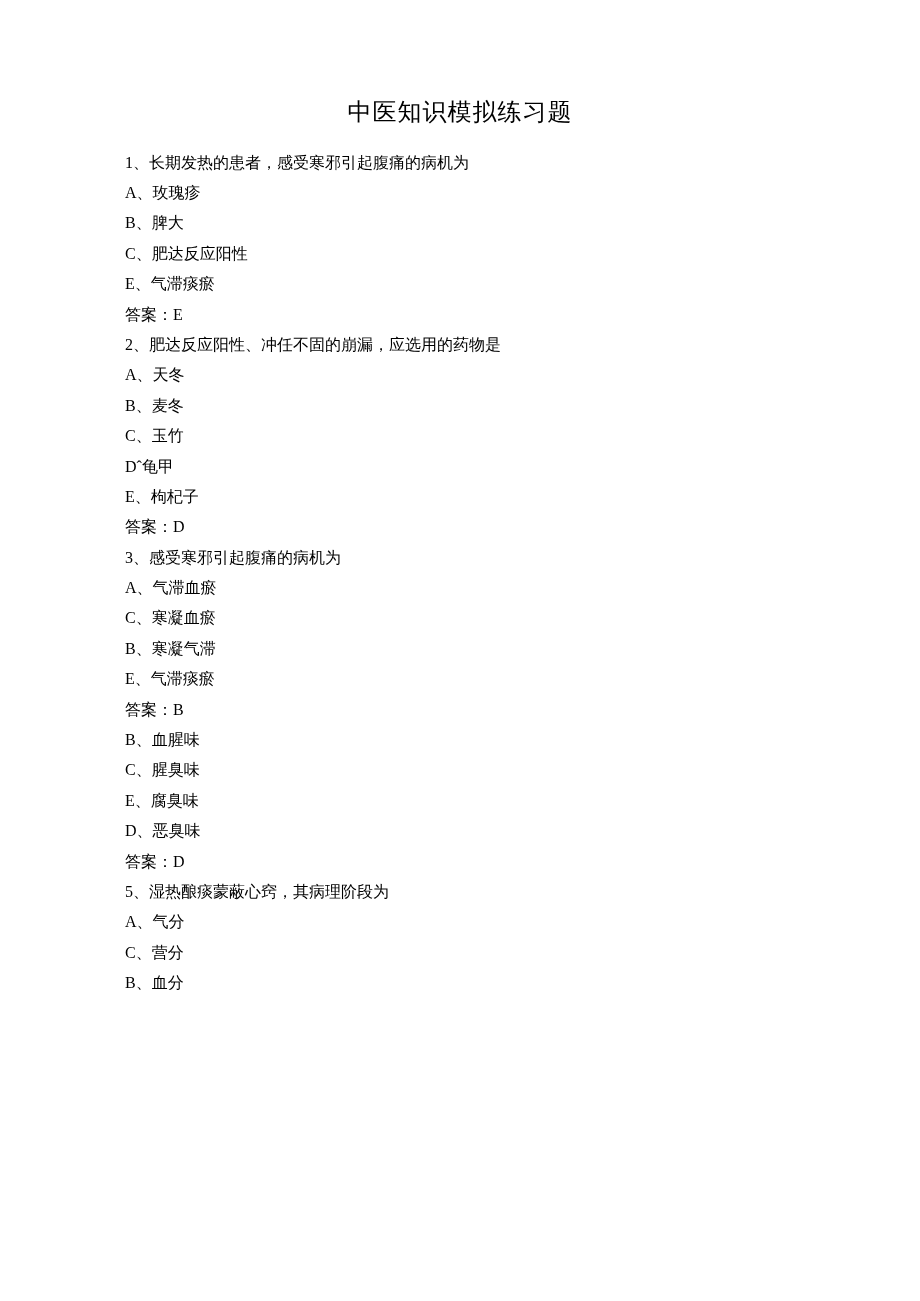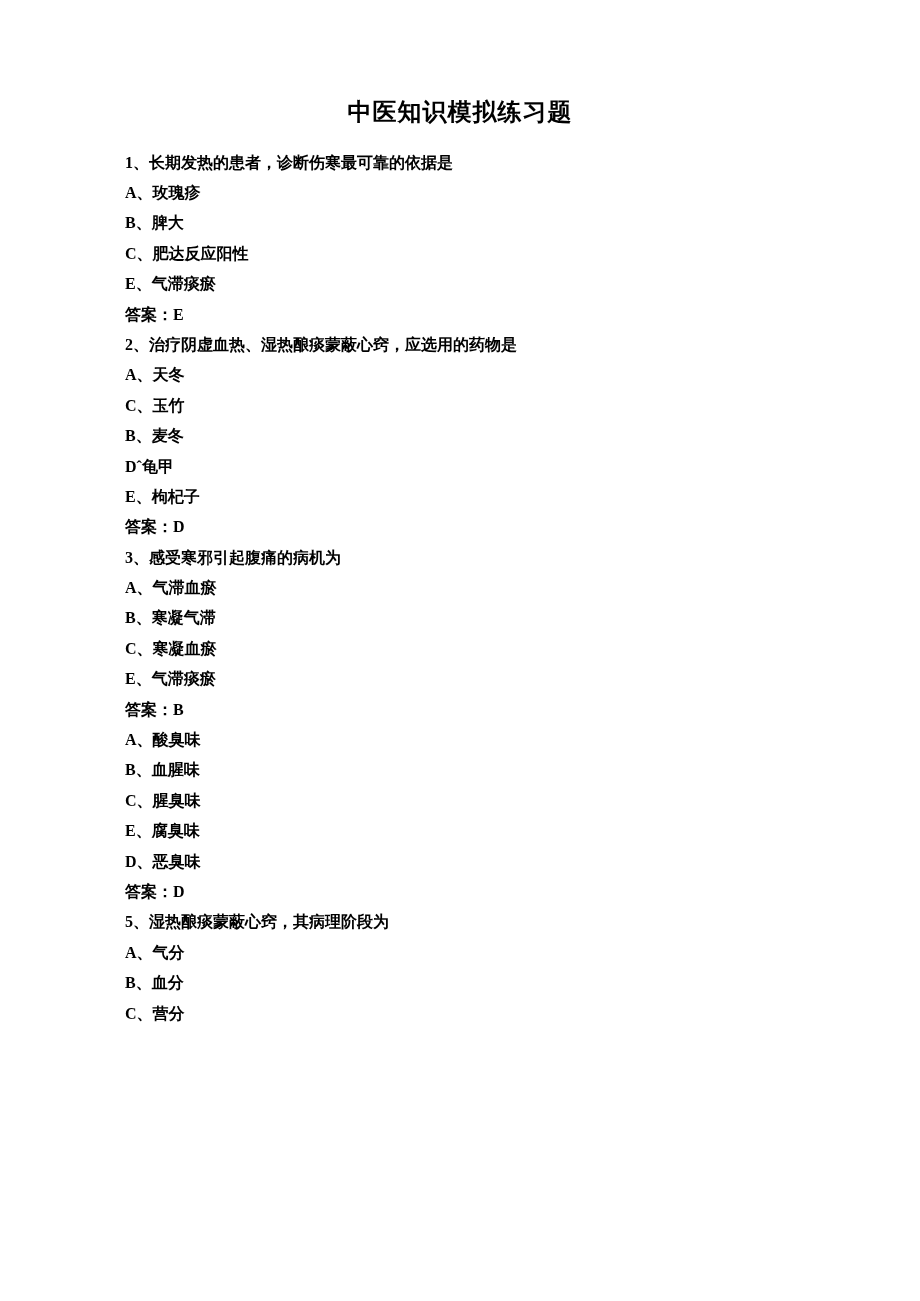--- a/index.html
+++ b/index.html
@@ -10,62 +10,60 @@
   }
   .page {
     width: 920px;
     min-height: 1301px;
     padding: 90px 125px 0 125px;
     box-sizing: border-box;
     font-family: "SimSun", "宋体", serif;
     color: #000000;
     font-size: 16px;
     line-height: 1.9;
-    font-weight: bold;
   }
   .title {
     text-align: center;
     font-size: 24px;
     font-family: "SimSun", "宋体", serif;
     margin-bottom: 12px;
     letter-spacing: 1px;
   }
   .line {
     white-space: pre-wrap;
   }
 </style>
 </head>
 <body>
 
 <div class="page">
   <div class="title">中医知识模拟练习题</div>
   <div id="content">
-      <div class="line"><span>1</span><span>、</span><span>长期发热的患者，诊断伤寒最可靠的依据是</span></div>
+      <div class="line"><span>1</span><span>、</span><span>长期发热的患者，感受寒邪引起腹痛的病机为</span></div>
       <div class="line"><span>A</span><span>、</span><span>玫瑰疹</span></div>
       <div class="line"><span>B</span><span>、</span><span>脾大</span></div>
       <div class="line"><span>C</span><span>、</span><span>肥达反应阳性</span></div>
       <div class="line"><span>E</span><span>、</span><span>气滞痰瘀</span></div>
       <div class="line"><span>答案：</span><span>E</span></div>
-      <div class="line"><span>2</span><span>、</span><span>治疗阴虚血热、湿热酿痰蒙蔽心窍，应选用的药物是</span></div>
+      <div class="line"><span>2</span><span>、</span><span>肥达反应阳性、冲任不固的崩漏，应选用的药物是</span></div>
       <div class="line"><span>A</span><span>、</span><span>天冬</span></div>
+      <div class="line"><span>B</span><span>、</span><span>麦冬</span></div>
       <div class="line"><span>C</span><span>、</span><span>玉竹</span></div>
-      <div class="line"><span>B</span><span>、</span><span>麦冬</span></div>
       <div class="line"><span>D</span><span>ˆ</span><span>龟甲</span></div>
       <div class="line"><span>E</span><span>、</span><span>枸杞子</span></div>
       <div class="line"><span>答案：</span><span>D</span></div>
       <div class="line"><span>3</span><span>、</span><span>感受寒邪引起腹痛的病机为</span></div>
       <div class="line"><span>A</span><span>、</span><span>气滞血瘀</span></div>
+      <div class="line"><span>C</span><span>、</span><span>寒凝血瘀</span></div>
       <div class="line"><span>B</span><span>、</span><span>寒凝气滞</span></div>
-      <div class="line"><span>C</span><span>、</span><span>寒凝血瘀</span></div>
       <div class="line"><span>E</span><span>、</span><span>气滞痰瘀</span></div>
       <div class="line"><span>答案：</span><span>B</span></div>
-      <div class="line"><span>A</span><span>、</span><span>酸臭味</span></div>
       <div class="line"><span>B</span><span>、</span><span>血腥味</span></div>
       <div class="line"><span>C</span><span>、</span><span>腥臭味</span></div>
       <div class="line"><span>E</span><span>、</span><span>腐臭味</span></div>
       <div class="line"><span>D</span><span>、</span><span>恶臭味</span></div>
       <div class="line"><span>答案：</span><span>D</span></div>
       <div class="line"><span>5</span><span>、</span><span>湿热酿痰蒙蔽心窍，其病理阶段为</span></div>
       <div class="line"><span>A</span><span>、</span><span>气分</span></div>
+      <div class="line"><span>C</span><span>、</span><span>营分</span></div>
       <div class="line"><span>B</span><span>、</span><span>血分</span></div>
-      <div class="line"><span>C</span><span>、</span><span>营分</span></div>
     </div>
 </div>
 
 </body></html>

